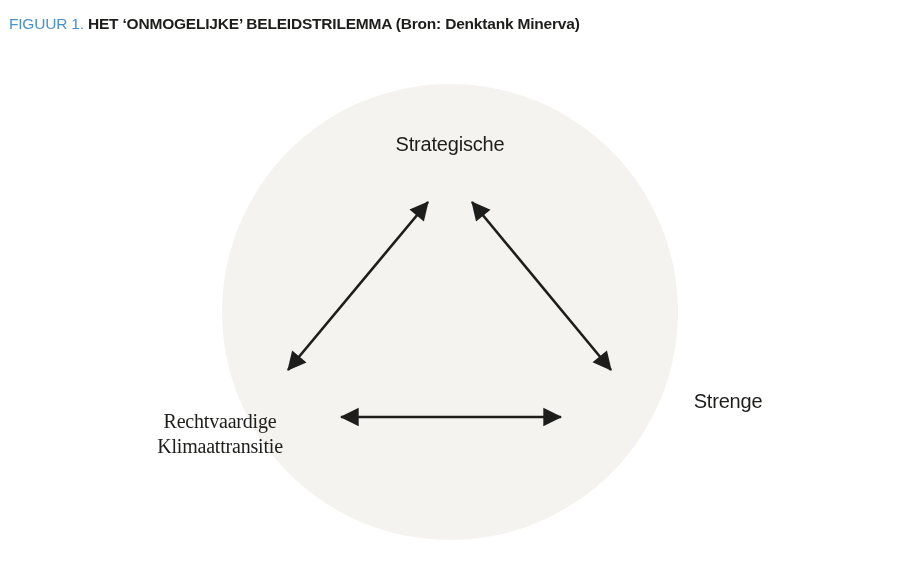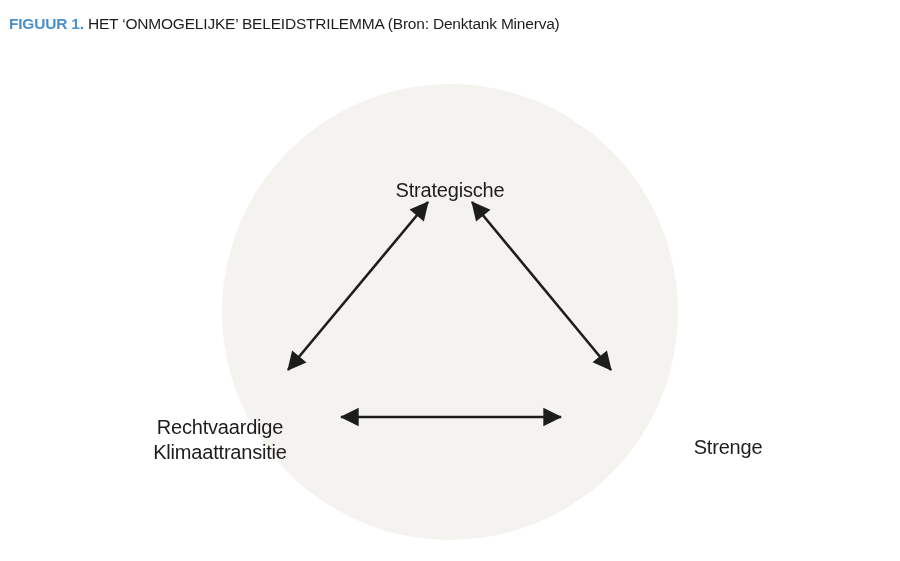--- a/index.html
+++ b/index.html
@@ -34,26 +34,26 @@
     white-space: nowrap;
     font-family: "Liberation Sans", sans-serif;
     font-size: 15.5px;
     font-weight: 700;
     letter-spacing: -0.2px;
     line-height: 22px;
     color: #1a1a1a;
   }
   #figure-caption .cap-num {
     color: #4a90c9;
-    font-weight: 700;
+    font-weight: 400;
     margin-top: 8px;
   }
   #figure-caption .cap-title {
     color: #1d1d1b;
-    font-weight: 400;
+    font-weight: 700;
   }
 
   
   #diagram-canvas {
     position: absolute;
     left: 0;
     top: 40px;
     width: 900px;
     height: 521px;
   }
@@ -68,35 +68,35 @@
   .node-label {
     position: absolute;
     text-align: center;
     font-family: "Liberation Sans", sans-serif;
     font-size: 20px;
     font-weight: 400;
     line-height: 25px;
     color: #1d1d1b;
     letter-spacing: -0.2px;
     white-space: nowrap;
-    margin-top: 46px;
   }
   .node-label .line1 { display: block; }
   .node-label .line2 { display: block; }
 
   #node-top {
     left: 300px;
     top: 92px;
     width: 300px;
     text-align: center;
   }
   #node-left {
     left: 120px;
-    top: 329px;
+    top: 369px;
     width: 200px;
+    font-family: Liberation Serif, serif;
   }
   #node-right {
     left: 578px;
     top: 349px;
     width: 300px;
     text-align: center;
   }
 </style>
 </head>
 <body>

